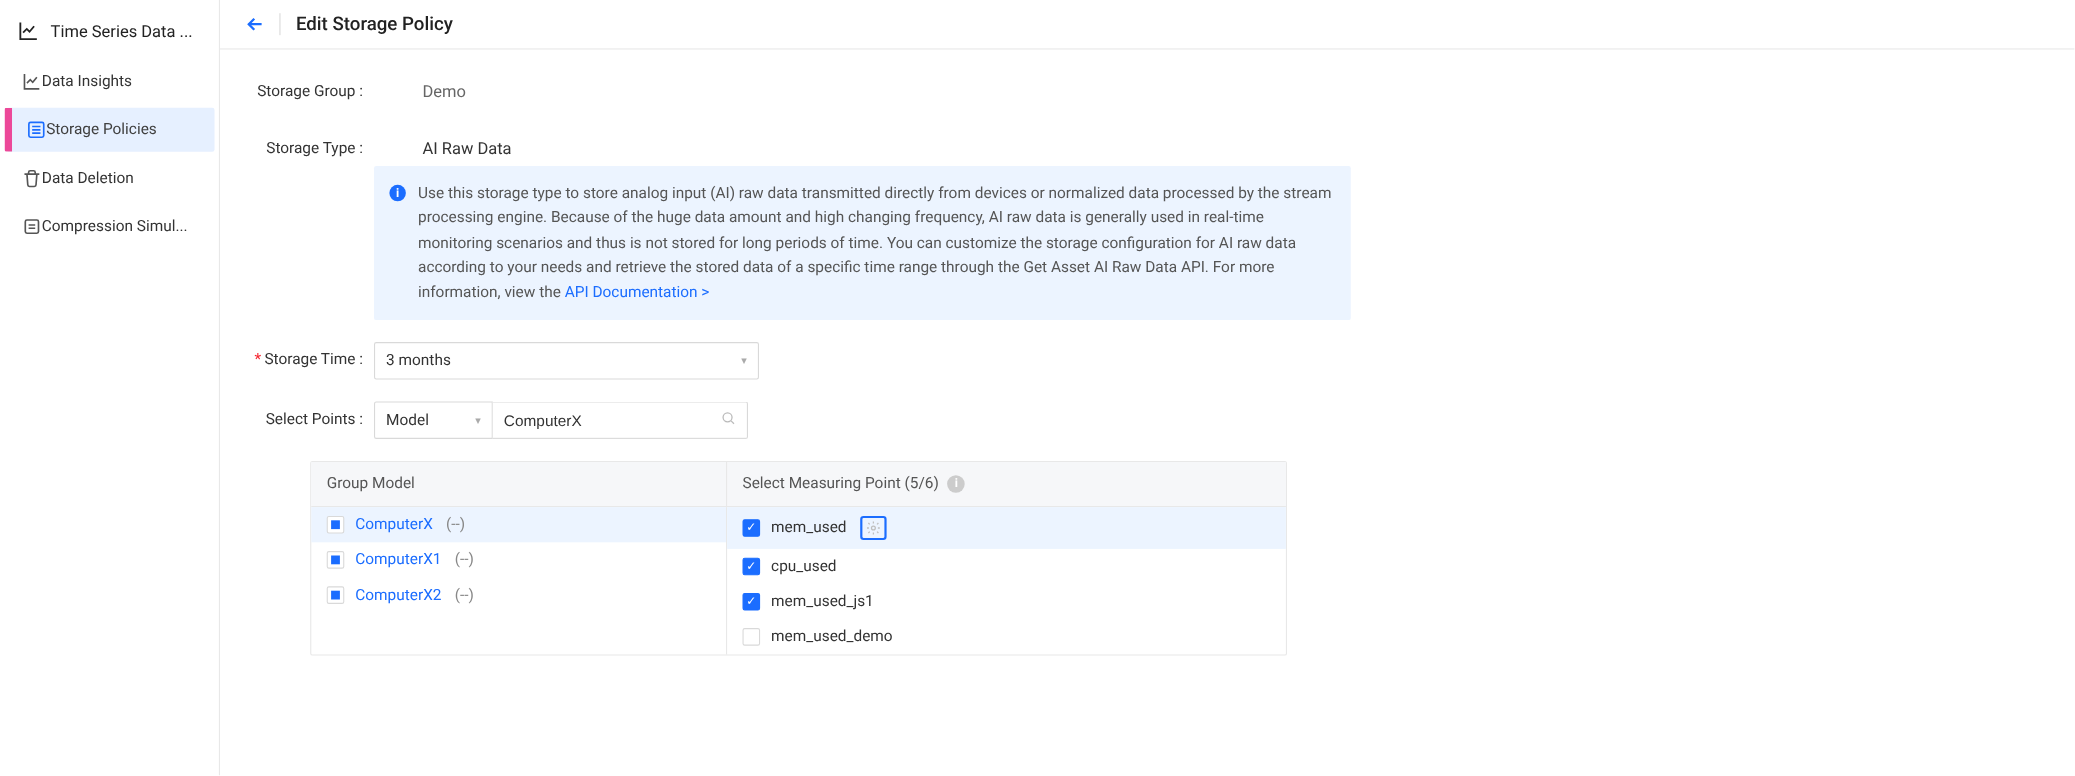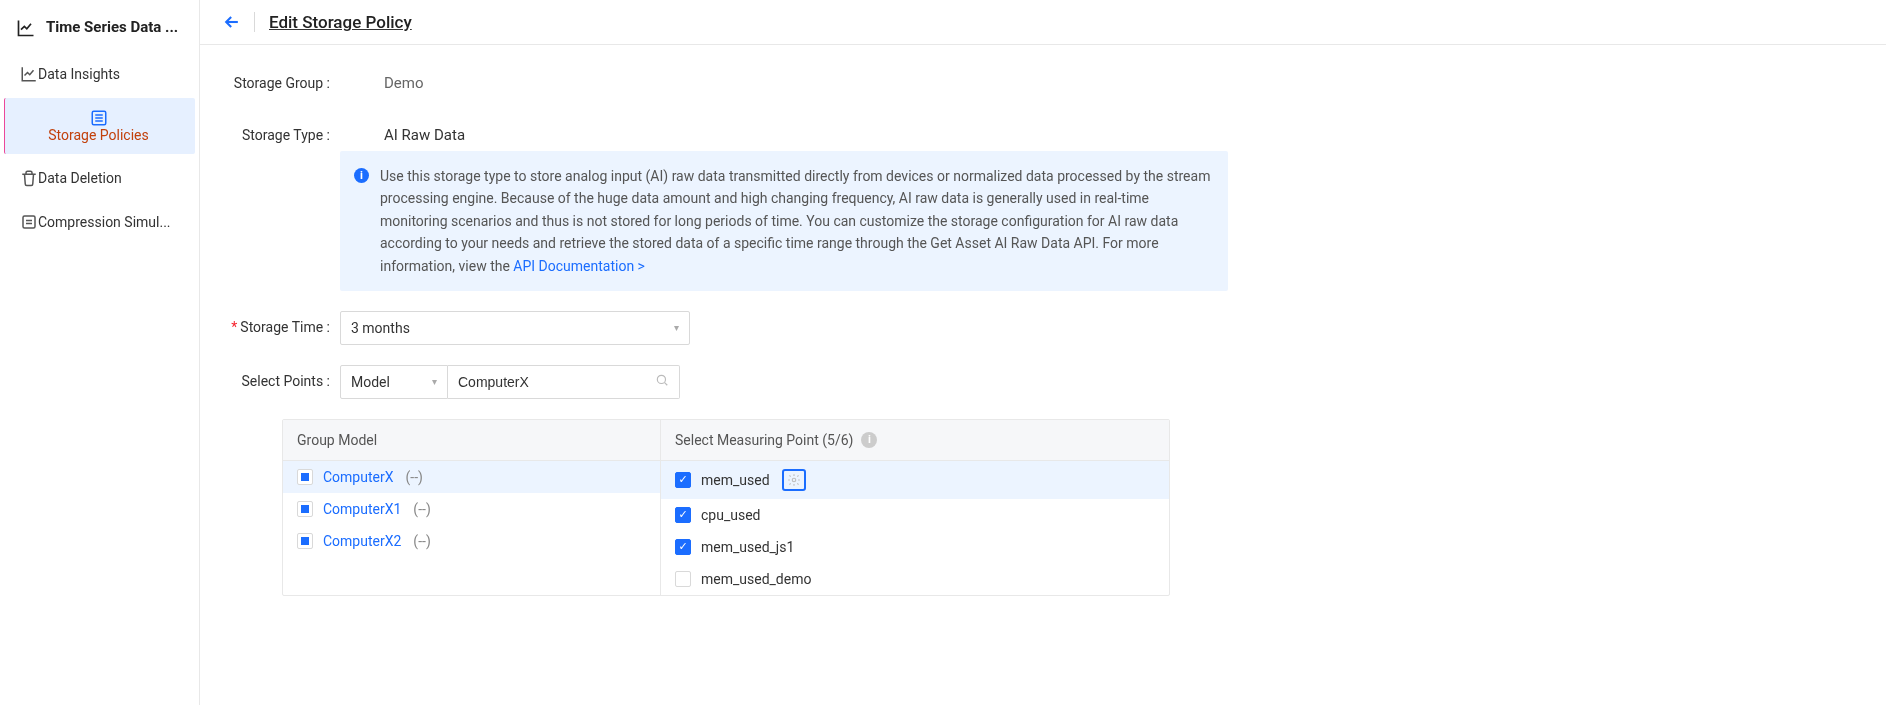--- a/index.html
+++ b/index.html
@@ -15,25 +15,25 @@
   .app { display: flex; height: 100%; }
   .sidebar {
     width: 200px;
     border-right: 1px solid #e8e8e8;
     display: flex;
     flex-direction: column;
     padding-top: 8px;
   }
   .sidebar-header {
     display: flex;
-    align-items: flex-start;
+    align-items: flex-end;
     gap: 10px;
     padding: 10px 16px 14px 16px;
     font-size: 15px;
-    font-weight: 700;
+    font-weight: 400;
     color: #222;
     white-space: nowrap;
     overflow: hidden;
     text-overflow: ellipsis;
   }
   .sidebar-header svg { flex-shrink: 0; }
   .sidebar-item {
     display: flex;
     align-items: center;
     padding: 11px 16px;
@@ -41,37 +41,35 @@
     cursor: pointer;
     color: #333;
     font-size: 14px;
     border-radius: 2px;
     white-space: nowrap;
     overflow: hidden;
     text-overflow: ellipsis;
   }
   .sidebar-item.active {
     background: #e6f0ff;
-    color: #c2410c;
-    border-left: 1px solid #ec4899;
+    color: #404040;
+    border-left: 7px solid #ec4899;
     padding-left: 13px;
-    flex-direction: column;
   }
   .sidebar-item.active svg { color: #1b6dff; }
   .sidebar-item svg { flex-shrink: 0; color: #555; }
   .sidebar-item span { overflow: hidden; text-overflow: ellipsis; }
 
   .main { flex: 1; display: flex; flex-direction: column; }
   .topbar {
     display: flex;
     align-items: center;
     gap: 14px;
     padding: 12px 22px;
     border-bottom: 1px solid #e8e8e8;
-    text-decoration: underline;
   }
   .back-btn {
     color: #1b6dff;
     cursor: pointer;
     display: flex;
     align-items: center;
     padding-right: 12px;
     border-right: 1px solid #d9d9d9;
   }
   .page-title { font-size: 17px; font-weight: 500; color: #222; }

